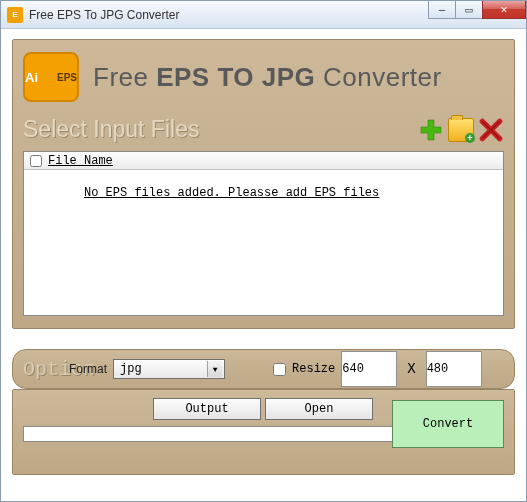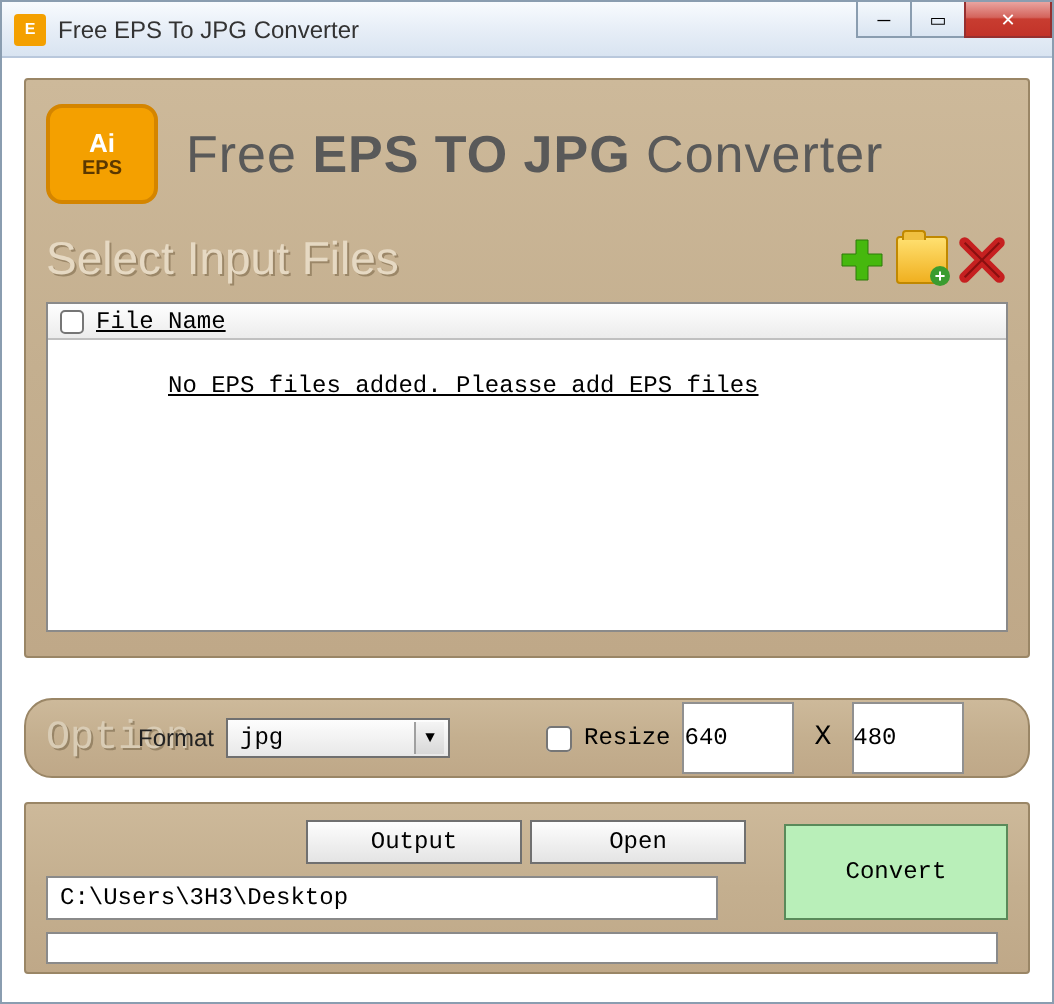--- a/index.html
+++ b/index.html
@@ -8,21 +8,21 @@
 .titlebar{height:28px;background:linear-gradient(to bottom,#f8fbfe 0%,#e7eef7 50%,#d9e4f1 100%);border-bottom:1px solid #b9c8dc;display:flex;align-items:center;padding-left:6px;position:relative;}
 .titlebar-icon{width:16px;height:16px;background:#f4a000;border-radius:2px;margin-right:6px;display:flex;align-items:center;justify-content:center;font-size:8px;color:#fff;font-weight:bold;}
 .titlebar-text{color:#333;font-size:12px;}
 .win-btns{position:absolute;right:0;top:0;display:flex;}
 .win-btn{width:28px;height:18px;border:1px solid #8a9db0;border-top:none;background:linear-gradient(to bottom,#f4f8fc,#dae5f2);display:flex;align-items:center;justify-content:center;font-size:9px;margin-left:-1px;}
 .win-btn.close{width:44px;background:linear-gradient(to bottom,#e9a4a0,#d4645c 45%,#c83c30 50%,#c23329);color:#fff;border-color:#963030;border-top-right-radius:0;}
 .content{background:#fff;padding:10px 11px;}
 .panel{background:linear-gradient(to bottom,#cdb99a 0%,#c4af8f 50%,#bfa888 100%);border:1px solid #9a8666;border-radius:2px;}
 .panel-main{padding:8px 10px 12px 10px;}
 .header-row{display:flex;align-items:center;padding:4px 0 10px 0;}
-.logo{width:56px;height:50px;background:#f4a000;border-radius:8px;border:2px solid #d48500;position:relative;display:flex;align-items:center;justify-content:center;flex-direction:column;}
+.logo{width:56px;height:50px;background:#f4a000;border-radius:8px;border:2px solid #d48500;position:relative;display:flex;align-items:center;justify-content:space-between;}
 .logo-top{color:#fff;font-weight:bold;font-size:13px;line-height:1;}
 .logo-bot{color:#5a3800;font-weight:bold;font-size:10px;line-height:1;margin-top:2px;}
 .app-title{margin-left:14px;font-size:26px;color:#595959;letter-spacing:0.5px;}
 .app-title .bold{font-weight:bold;}
 .section-row{display:flex;align-items:center;justify-content:space-between;margin-top:4px;}
 .section-label{font-size:23px;color:#e6d9c3;text-shadow:1px 1px 0 rgba(90,70,40,0.4);}
 .action-icons{display:flex;gap:4px;align-items:center;}
 .ico{width:26px;height:26px;display:flex;align-items:center;justify-content:center;}
 .plus-ico svg{width:24px;height:24px;}
 .folder-ico{width:30px;height:24px;background:linear-gradient(to bottom,#ffe070,#f0b020);border:1px solid #c08800;border-radius:2px;position:relative;}
@@ -37,21 +37,21 @@
 .opt-label{font-family:"Courier New",monospace;font-size:20px;color:#d9ccb5;text-shadow:1px 1px 0 rgba(70,55,30,0.35);position:relative;z-index:1;}
 .format-wrap{display:flex;align-items:center;gap:0;margin-left:-26px;z-index:2;position:relative;}
 .fmt-text{font-family:Liberation Sans, sans-serif;font-size:12px;color:#222;margin-right:6px;}
 .select{width:112px;height:20px;background:linear-gradient(to bottom,#fdfdfd,#e8e8e8);border:1px solid #707070;display:flex;align-items:center;justify-content:space-between;padding:0 2px 0 6px;font-family:"Courier New",monospace;font-size:12px;}
 .select-arrow{width:15px;height:16px;background:linear-gradient(to bottom,#f4f4f4,#d8d8d8);border-left:1px solid #a0a0a0;display:flex;align-items:center;justify-content:center;font-size:8px;}
 .resize-wrap{display:flex;align-items:center;margin-left:48px;gap:6px;}
 .resize-wrap input[type=checkbox]{width:13px;height:13px;}
 .resize-lbl{font-family:"Courier New",monospace;font-size:12px;}
 .num-input{width:56px;height:36px;border:1px solid #909090;background:#fff;padding:0 0;font-family:"Courier New",monospace;font-size:12px;}
 .x-lbl{font-family:"Courier New",monospace;font-size:14px;margin:0 4px;}
-.panel-bottom{margin-top:12px;padding:8px 10px 27px 10px;position:relative;height:86px;}
+.panel-bottom{margin-top:0;padding:8px 10px 27px 10px;position:relative;height:86px;}
 .btn-row{display:flex;gap:4px;margin-left:130px;}
 .btn{height:22px;background:linear-gradient(to bottom,#fdfdfd,#e4e4e4);border:1px solid #707070;font-family:"Courier New",monospace;font-size:12px;display:flex;align-items:center;justify-content:center;}
 .btn.output{width:108px;}
 .btn.open{width:108px;}
 .convert-btn{position:absolute;right:10px;top:10px;width:112px;height:48px;background:#b9efb9;border:1px solid #5a8a5a;display:flex;align-items:center;justify-content:center;font-family:"Courier New",monospace;font-size:12px;}
 .path-field{margin-top:6px;width:336px;height:22px;background:#fff;border:1px solid #8a8a8a;padding:2px 6px;font-family:"Courier New",monospace;font-size:12px;display:flex;align-items:center;}
 .progress{margin-top:6px;width:476px;height:16px;background:#fff;border:1px solid #8a8a8a;}
 </style>
 </head>
 <body>
@@ -128,20 +128,17 @@
         <input class="num-input" value="480" style="">
       </div>
     </div>
 
     <div class="panel panel-bottom">
       <div class="btn-row">
         <div class="btn output">Output</div>
         <div class="btn open">Open</div>
       </div>
       <div class="convert-btn">Convert</div>
-      <div class="path-field">
-        <span>C:\Users\3H3\Desktop</span>
-      </div>
       <div class="progress"></div>
     </div>
 
   </div>
 </div>
 
 </body></html>

